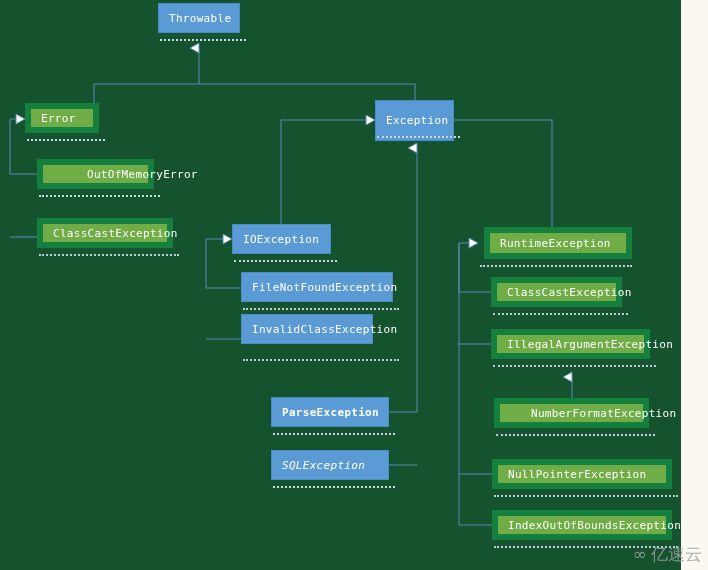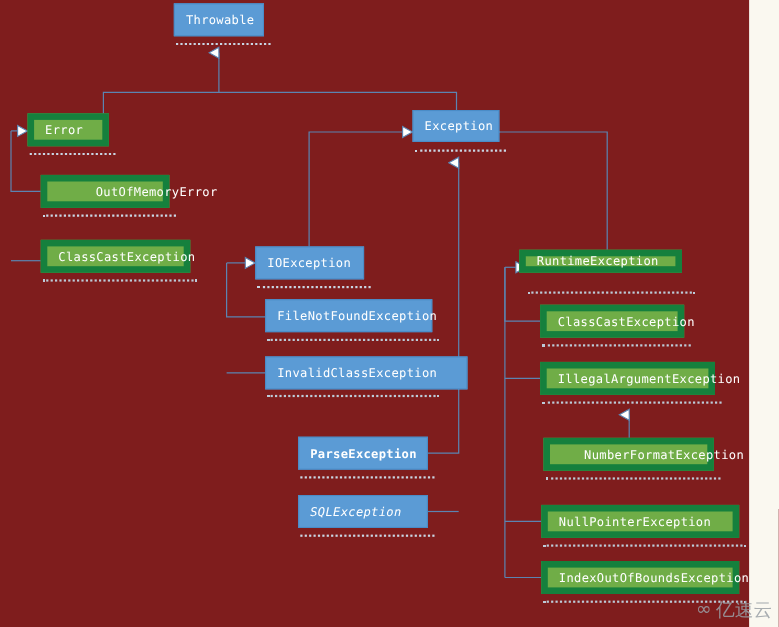--- a/index.html
+++ b/index.html
@@ -4,21 +4,21 @@
 <style>
   html, body {
     margin: 0;
     padding: 0;
     background: #ffffff;
   }
   #canvas {
     position: relative;
     width: 708px;
     height: 570px;
-    background: #7f1d1d;
+    background: #14532d;
     font-family: "DejaVu Sans Mono", "Liberation Mono", monospace;
     overflow: hidden;
   }
   #right-strip {
     position: absolute;
     top: 0;
     right: 0;
     width: 27px;
     height: 570px;
     background: #faf8f0;
@@ -133,53 +133,53 @@
 
   <div id="nodes-layer">
       <div class="node blue" style="left: 158px; top: 3px; width: 82px; height: 30px;">
         <span>Throwable</span>
       </div>
       <div class="node-underline" style="position: absolute; left: 160px; top: 39px; width: 86px;"></div>
       <div class="node green" style="left: 25px; top: 103px; width: 74px; height: 30px;">
         <span>Error</span>
       </div>
       <div class="node-underline" style="position: absolute; left: 27px; top: 139px; width: 78px;"></div>
-      <div class="node blue" style="left: 375px; top: 100px; width: 79px; height: 29px; text-align: center;">
+      <div class="node blue" style="left: 375px; top: 100px; width: 79px; height: 41px; text-align: center;">
         <span>Exception</span>
       </div>
       <div class="node-underline" style="position: absolute; left: 377px; top: 136px; width: 83px;"></div>
       <div class="node green" style="left: 37px; top: 159px; width: 117px; height: 30px; padding-left: 44px;">
         <span>OutOfMemoryError</span>
       </div>
       <div class="node-underline" style="position: absolute; left: 39px; top: 195px; width: 121px;"></div>
       <div class="node green" style="left: 37px; top: 218px; width: 136px; height: 30px;">
         <span>ClassCastException</span>
       </div>
       <div class="node-underline wide" style="position: absolute; left: 39px; top: 254px; width: 140px;"></div>
       <div class="node blue" style="left: 232px; top: 224px; width: 99px; height: 30px;">
         <span>IOException</span>
       </div>
       <div class="node-underline" style="position: absolute; left: 234px; top: 260px; width: 103px;"></div>
       <div class="node blue" style="left: 241px; top: 272px; width: 152px; height: 30px;">
         <span>FileNotFoundException</span>
       </div>
       <div class="node-underline wide" style="position: absolute; left: 243px; top: 308px; width: 156px;"></div>
-      <div class="node blue" style="left: 241px; top: 324px; width: 184px; height: 30px;">
+      <div class="node blue" style="left: 241px; top: 314px; width: 132px; height: 30px;">
         <span>InvalidClassException</span>
       </div>
       <div class="node-underline wide" style="position: absolute; left: 243px; top: 359px; width: 156px;"></div>
       <div class="node blue" style="left: 271px; top: 397px; width: 118px; height: 30px; font-weight: bold;">
         <span>ParseException</span>
       </div>
       <div class="node-underline" style="position: absolute; left: 273px; top: 433px; width: 122px;"></div>
       <div class="node blue" style="left: 271px; top: 450px; width: 118px; height: 30px; font-style: italic;">
         <span>SQLException</span>
       </div>
       <div class="node-underline" style="position: absolute; left: 273px; top: 486px; width: 122px;"></div>
-      <div class="node green" style="left: 472px; top: 227px; width: 148px; height: 21px;">
+      <div class="node green" style="left: 484px; top: 227px; width: 148px; height: 32px;">
         <span>RuntimeException</span>
       </div>
       <div class="node-underline wide" style="position: absolute; left: 480px; top: 265px; width: 152px;"></div>
       <div class="node green" style="left: 491px; top: 277px; width: 131px; height: 30px;">
         <span>ClassCastException</span>
       </div>
       <div class="node-underline wide" style="position: absolute; left: 493px; top: 313px; width: 135px;"></div>
       <div class="node green" style="left: 491px; top: 329px; width: 159px; height: 30px;">
         <span>IllegalArgumentException</span>
       </div>

